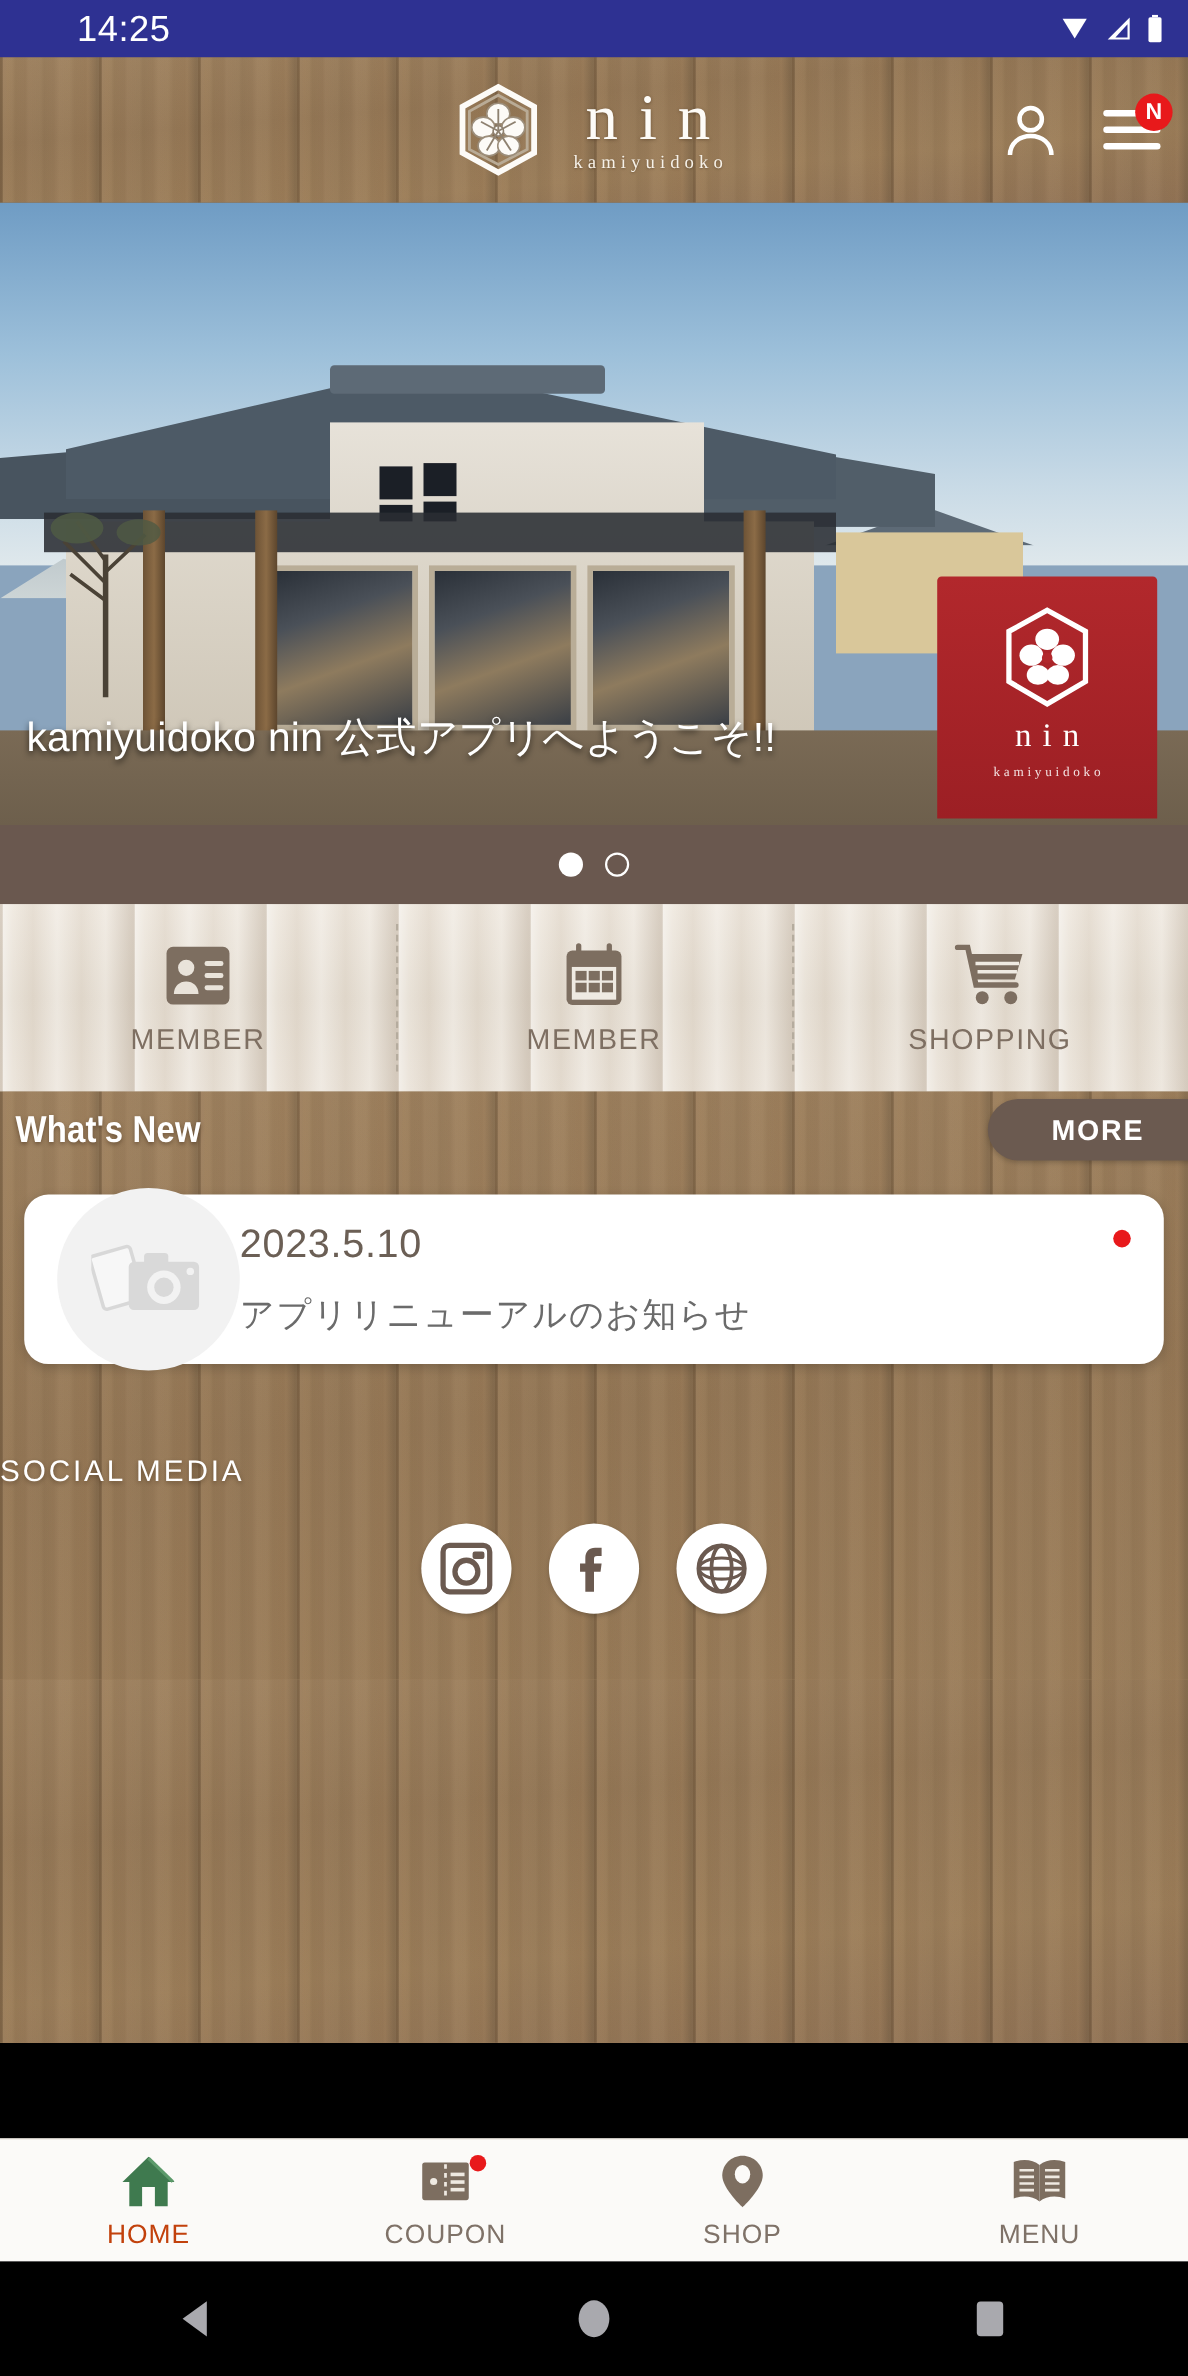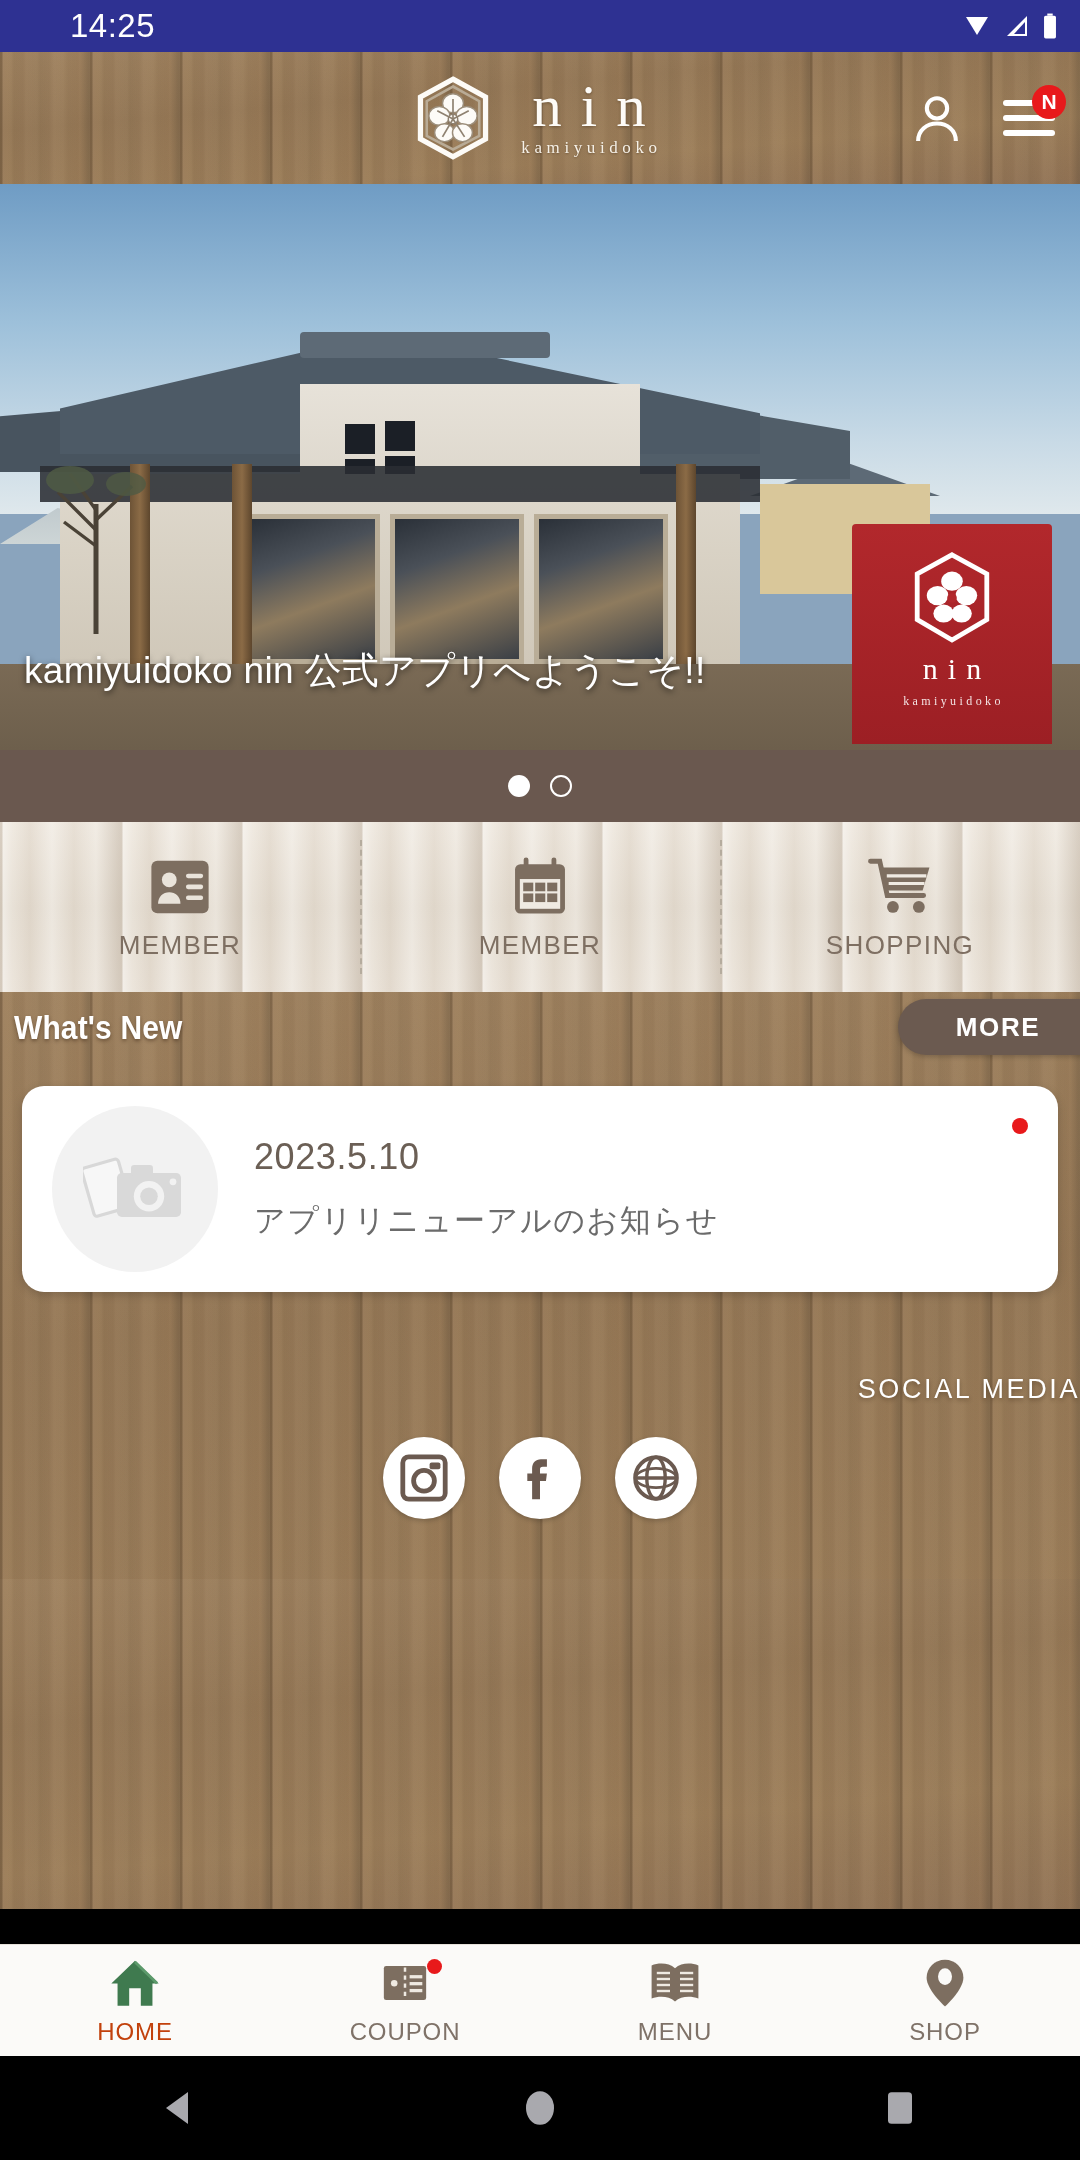--- a/index.html
+++ b/index.html
@@ -236,22 +236,22 @@
     height:56px; width:200px;
     border-radius:30px 0 0 30px;
     margin-right:-18px;
     display:flex; align-items:center; justify-content:center;
     font-size:26px; font-weight:bold; letter-spacing:1.6px;
     font-family:"Liberation Sans", sans-serif;
     box-shadow:0 2px 5px rgba(0,0,0,.2);
   }
   .news-card {
     margin:24px 22px 0 22px; background:#fff;
-    border-radius:22px; height:206px;
-    display:flex; align-items:center; gap:36px;
+    border-radius:22px; height:154px;
+    display:flex; align-items:center; 
     padding:0 30px; position:relative;
     box-shadow:0 3px 10px rgba(0,0,0,.18);
   }
   .news-thumb {
     width:166px; height:166px; border-radius:50%;
     background:#f2f2f2; flex:0 0 auto;
     display:flex; align-items:center; justify-content:center;
   }
   .news-body { display:flex; flex-direction:column; gap:22px; }
   .news-date {
@@ -261,21 +261,21 @@
   .news-sub {
     font-size:31px; color:#6b6b6b; letter-spacing:1.6px;
     font-family:"Liberation Sans", sans-serif;
   }
   .news-dot {
     position:absolute; right:30px; top:32px;
     width:16px; height:16px; border-radius:50%; background:#e8191b;
   }
 
   
-  .social { padding-top:52px; text-align:right; }
+  .social { padding-top:52px; text-align:left; }
   .social-title {
     color:#fff; font-size:27px; letter-spacing:2.6px;
     text-shadow:0 2px 4px rgba(50,32,16,.4);
     font-family:"Liberation Sans", sans-serif;
   }
   .social-row {
     margin-top:32px;
     display:flex; align-items:center; justify-content:center; gap:34px;
   }
   .soc-btn {
@@ -567,46 +567,46 @@
             <rect x="15.4" y="11" width="6.6" height="1.7"></rect>
             <rect x="15.4" y="14.6" width="6.6" height="1.7"></rect>
           </g>
         </svg>
       </div>
       <span class="nav-dot"></span>
       <div class="nav-label">COUPON</div>
     </div>
     <div class="nav-cell">
       <div class="nav-ico">
+        <svg width="44" height="52" viewBox="0 0 22 26">
+          <path d="M11 1.4 C5.9 1.4 1.8 5.4 1.8 10.4 C1.8 16.4 11 24.8 11 24.8 C11 24.8 20.2 16.4 20.2 10.4 C20.2 5.4 16.1 1.4 11 1.4 Z" fill="#7d6e60"></path>
+          <ellipse cx="11" cy="9.8" rx="3.5" ry="4.2" fill="#fbfaf8"></ellipse>
+        </svg>
+      </div>
+      <div class="nav-label">SHOP</div>
+    </div>
+    <div class="nav-cell">
+      <div class="nav-ico">
         <svg width="54" height="48" viewBox="0 0 27 24">
           <path d="M13.5 4.6 C10.4 1.8 5.4 1.8 1.8 3.2 L1.8 19.8 C5.4 18.4 10.4 18.4 13.5 21.2 Z" fill="#7d6e60"></path>
           <path d="M13.5 4.6 C16.6 1.8 21.6 1.8 25.2 3.2 L25.2 19.8 C21.6 18.4 16.6 18.4 13.5 21.2 Z" fill="#7d6e60"></path>
           <g stroke="#efeae2" stroke-width="1.2">
             <line x1="4.4" y1="7" x2="11" y2="7"></line>
             <line x1="4.4" y1="10" x2="11" y2="10"></line>
             <line x1="4.4" y1="13" x2="11" y2="13"></line>
             <line x1="4.4" y1="16" x2="11" y2="16"></line>
             <line x1="16" y1="7" x2="22.6" y2="7"></line>
             <line x1="16" y1="10" x2="22.6" y2="10"></line>
             <line x1="16" y1="13" x2="22.6" y2="13"></line>
             <line x1="16" y1="16" x2="22.6" y2="16"></line>
           </g>
         </svg>
       </div>
       <div class="nav-label">MENU</div>
     </div>
-    <div class="nav-cell">
-      <div class="nav-ico">
-        <svg width="44" height="52" viewBox="0 0 22 26">
-          <path d="M11 1.4 C5.9 1.4 1.8 5.4 1.8 10.4 C1.8 16.4 11 24.8 11 24.8 C11 24.8 20.2 16.4 20.2 10.4 C20.2 5.4 16.1 1.4 11 1.4 Z" fill="#7d6e60"></path>
-          <ellipse cx="11" cy="9.8" rx="3.5" ry="4.2" fill="#fbfaf8"></ellipse>
-        </svg>
-      </div>
-      <div class="nav-label">SHOP</div>
-    </div>
   </div>
 
   <div class="sysnav">
     <div class="sys-b">
       <svg width="40" height="40" viewBox="0 0 20 20">
         <path d="M14 2 L14 18 L3 10 Z" fill="#a9a9ae"></path>
       </svg>
     </div>
     <div class="sys-b">
       <svg width="36" height="44" viewBox="0 0 18 22">

